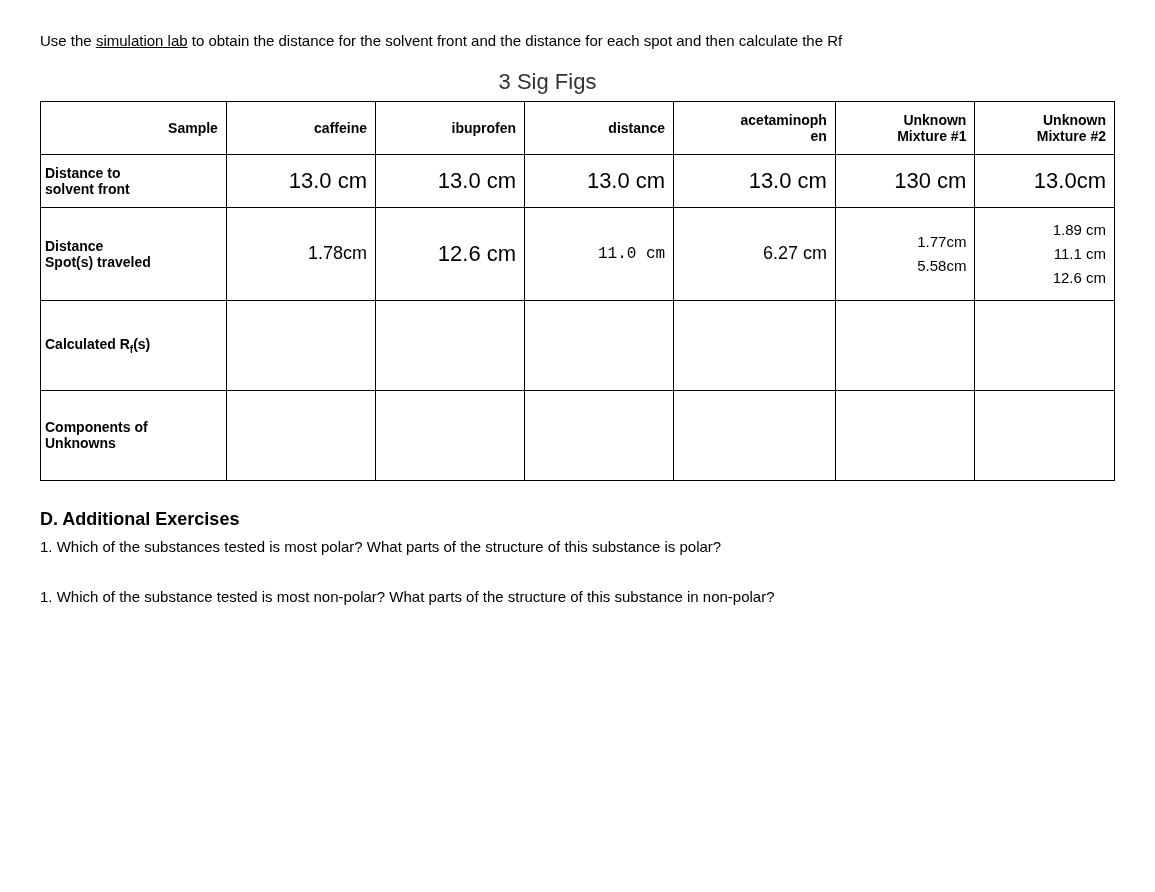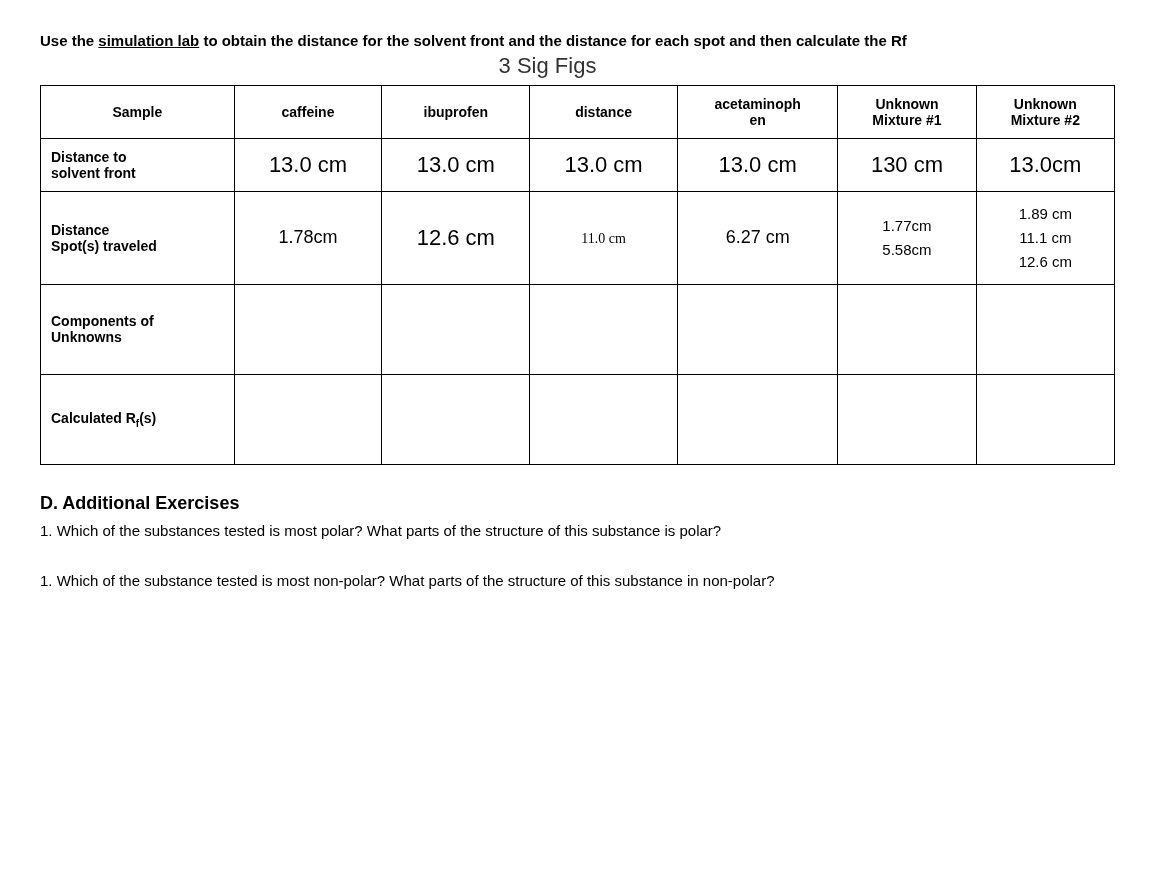--- a/index.html
+++ b/index.html
@@ -8,22 +8,21 @@
       background: #fff;
       color: #000;
       font-size: 15px;
       padding: 30px 40px;
       max-width: 1155px;
     }
 
     .intro-text {
       font-size: 15px;
       line-height: 1.5;
-      margin-bottom: 0;
-      font-weight: bold;
+      margin-bottom: 16px;
     }
 
     .intro-text a {
       text-decoration: underline;
       color: #000;
     }
 
     .handwritten-note {
       text-align: center;
       font-family: 'Segoe Script', 'Bradley Hand', cursive, sans-serif;
@@ -36,44 +35,44 @@
     table {
       width: 100%;
       border-collapse: collapse;
       margin-bottom: 28px;
     }
 
     th, td {
       border: 1.5px solid #000;
       padding: 10px 8px;
       vertical-align: middle;
-      text-align: center;
+      text-align: right;
     }
 
     th {
       font-weight: bold;
       font-size: 14px;
     }
 
     td.row-label {
       text-align: left;
       font-weight: bold;
       font-size: 14px;
       vertical-align: middle;
-      padding-left: 10px;
+      padding-left: 4px;
     }
 
     .handwrite {
       font-family: 'Segoe Script', 'Bradley Hand', cursive, sans-serif;
       font-size: 18px;
     }
 
     .handwrite-sm {
-      font-family: Liberation Serif, serif;
-      font-size: 14px;
+      font-family: Liberation Mono, monospace;
+      font-size: 16px;
     }
 
     .handwrite-xl {
       font-family: Liberation Sans, sans-serif;
       font-size: 22px;
     }
 
     .cell-multiline {
       line-height: 1.6;
       font-family: 'Segoe Script', 'Bradley Hand', cursive, sans-serif;
@@ -152,37 +151,37 @@
       <td>
         <div class="cell-multiline">
           <span>1.89 cm</span><br>
           <span>11.1  cm</span><br>
           <span>12.6 cm</span>
         </div>
       </td>
     </tr>
 
     <tr>
+      <td class="row-label tall-cell">Calculated R<sub>f</sub>(s)</td>
+      <td class="empty-cell"></td>
+      <td class="empty-cell"></td>
+      <td class="empty-cell"></td>
+      <td class="empty-cell"></td>
+      <td class="empty-cell"></td>
+      <td class="empty-cell"></td>
+    </tr>
+
+    <tr>
       <td class="row-label tall-cell">Components of<br>Unknowns</td>
       <td class="tall-cell"></td>
       <td class="tall-cell"></td>
       <td class="tall-cell"></td>
       <td class="tall-cell"></td>
       <td class="tall-cell"></td>
       <td class="tall-cell"></td>
-    </tr>
-
-    <tr>
-      <td class="row-label tall-cell">Calculated R<sub>f</sub>(s)</td>
-      <td class="empty-cell"></td>
-      <td class="empty-cell"></td>
-      <td class="empty-cell"></td>
-      <td class="empty-cell"></td>
-      <td class="empty-cell"></td>
-      <td class="empty-cell"></td>
     </tr>
   </tbody>
 </table>
 
 <p class="section-header">D.  Additional Exercises</p>
 
 <p class="question">1. Which of the substances tested is most polar? What parts of the structure of this substance is polar?</p>
 
 <p class="question">1. Which of the substance tested is most non-polar? What parts of the structure of this substance in non-polar?</p>
 

